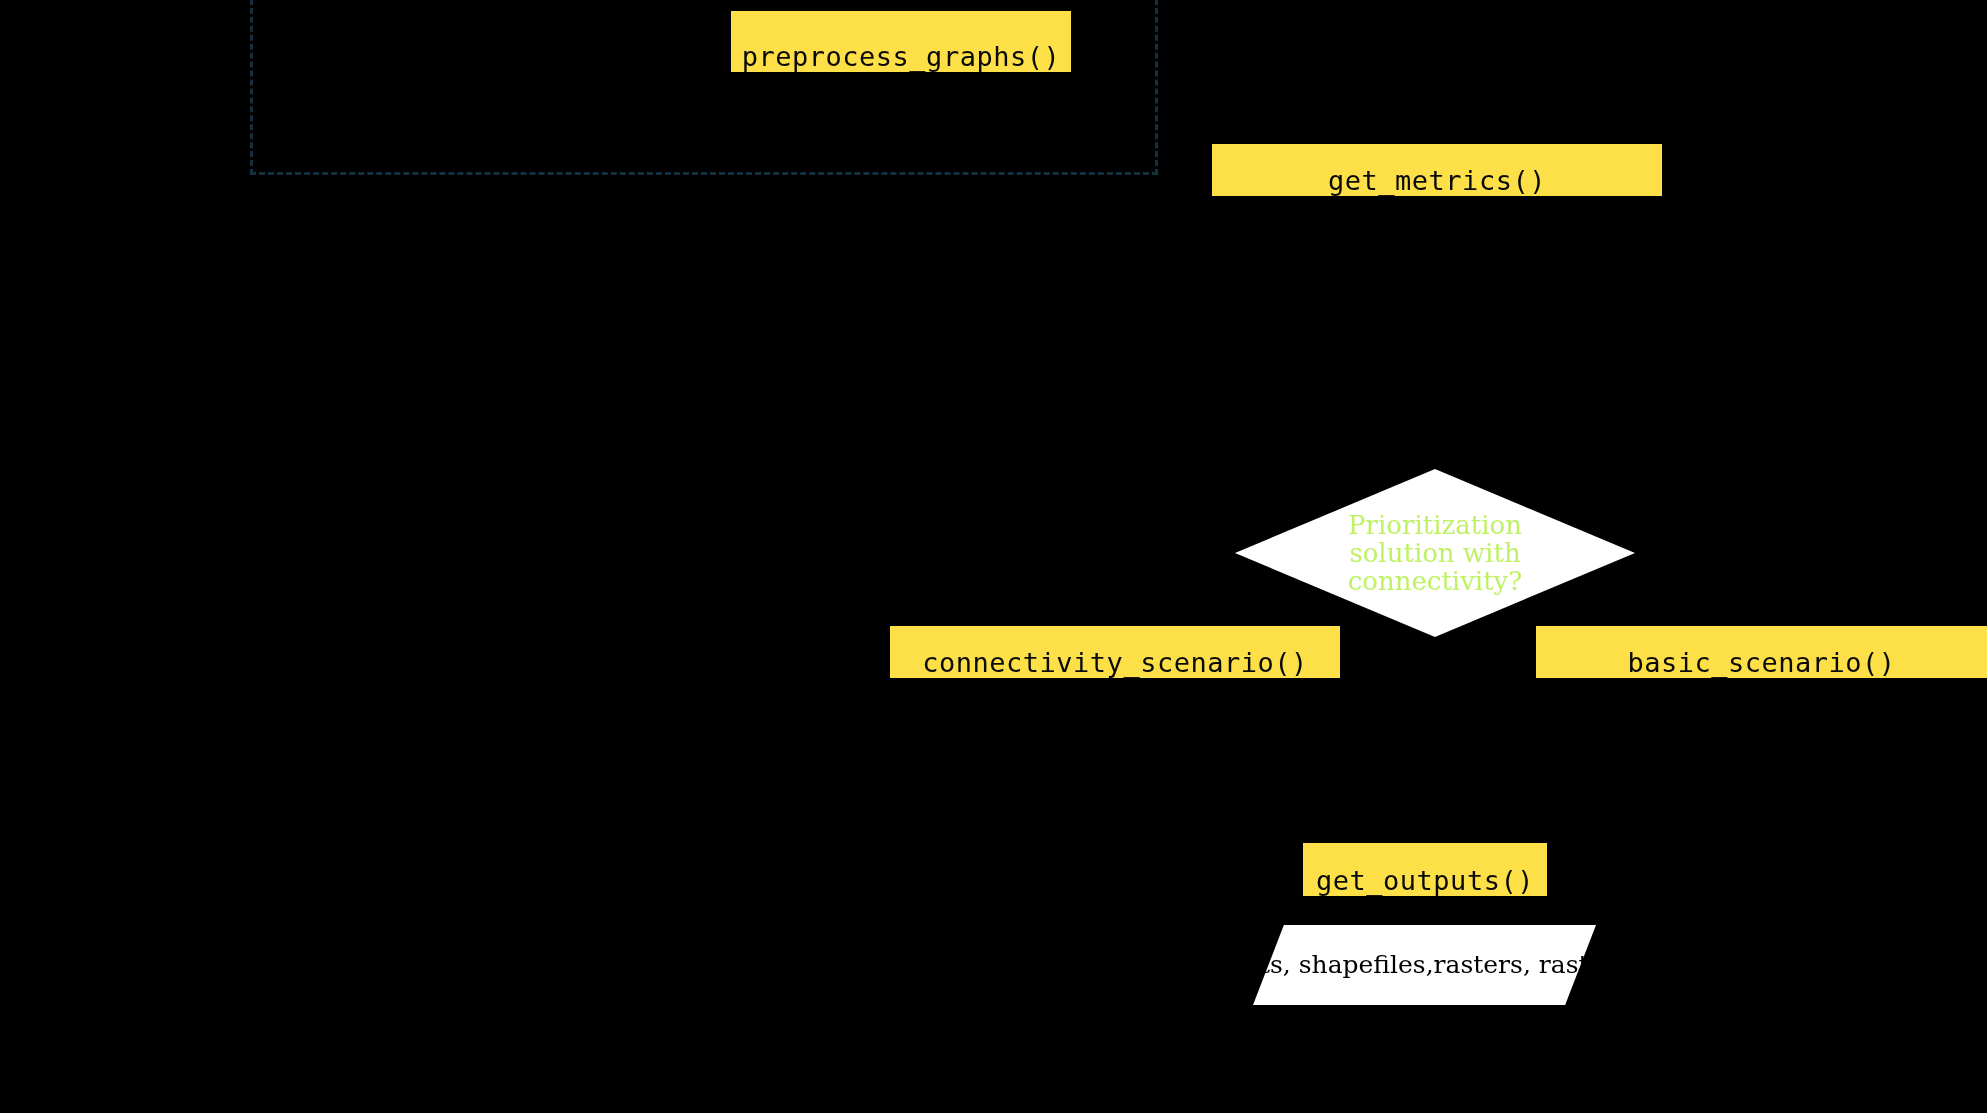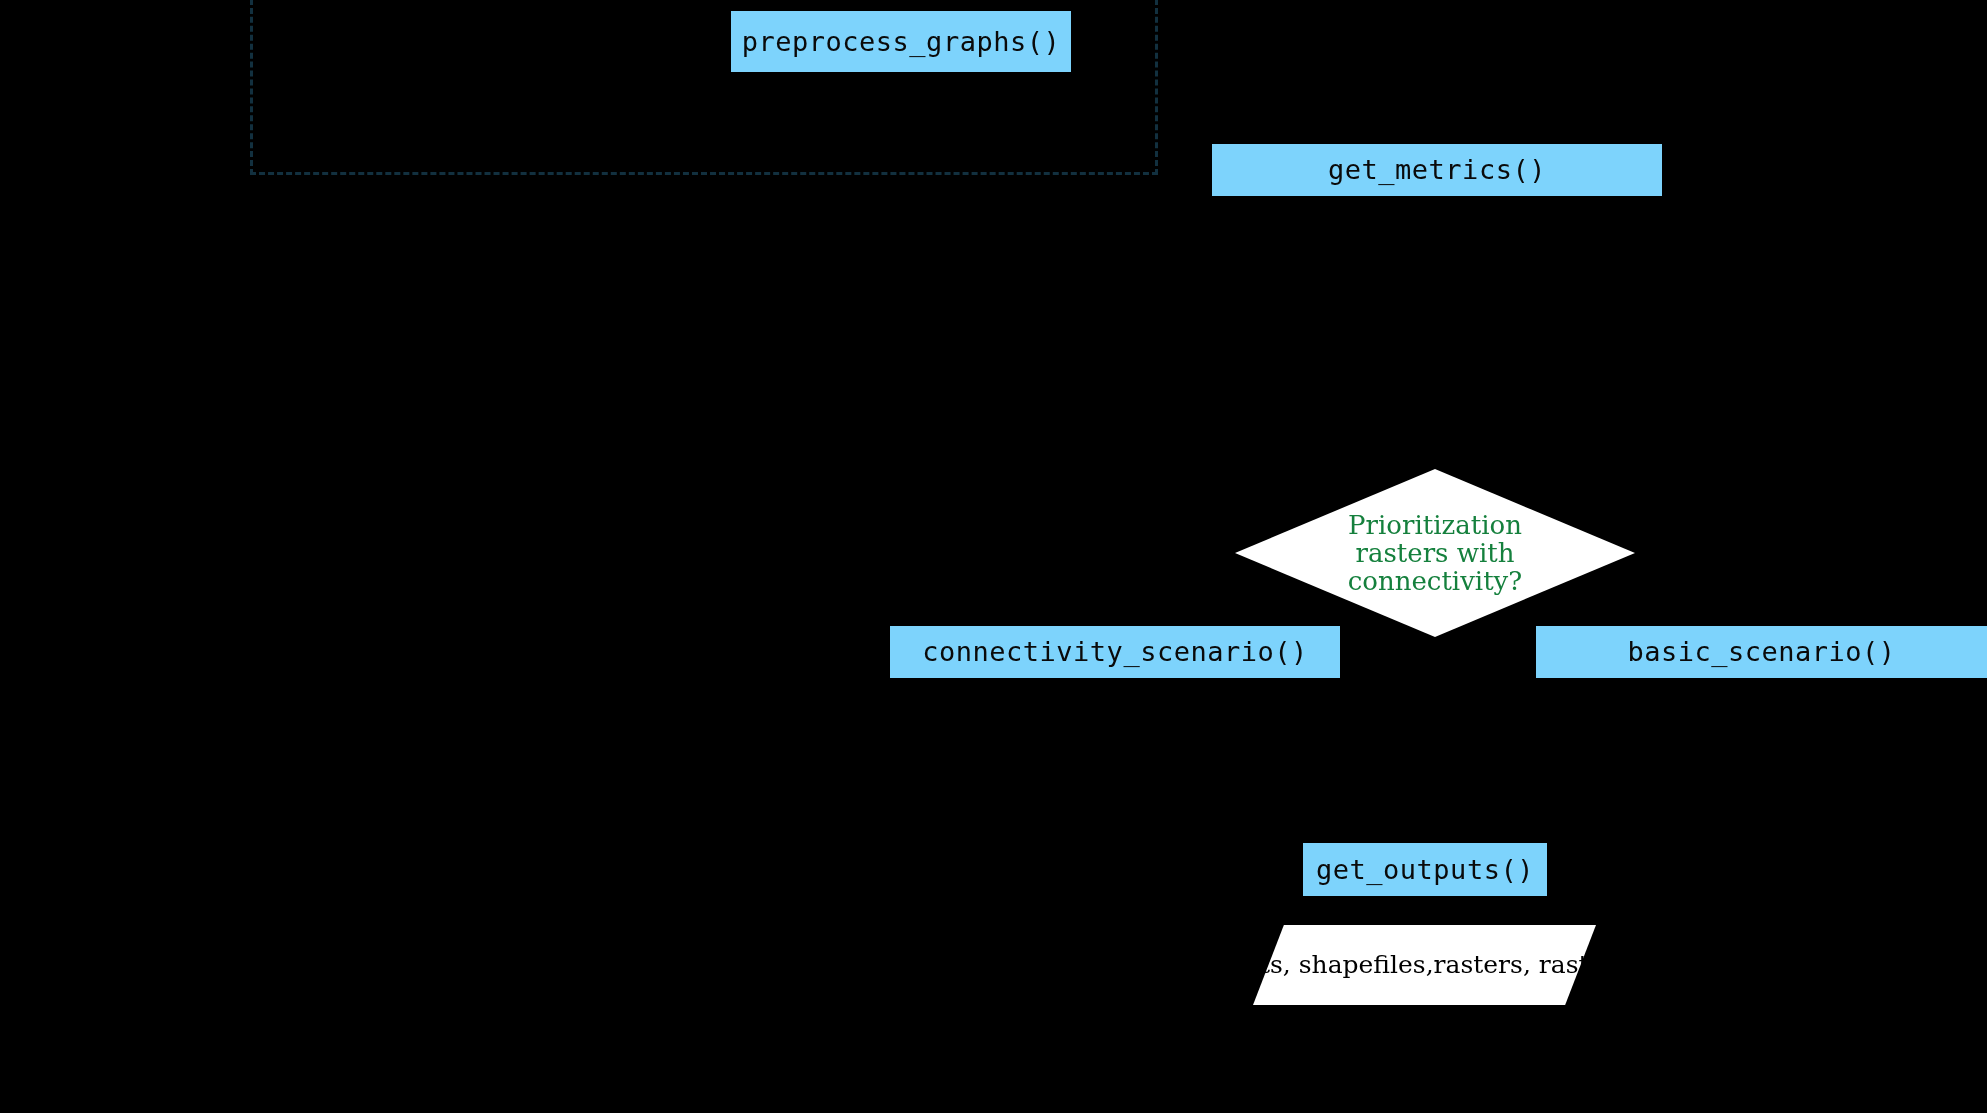--- a/index.html
+++ b/index.html
@@ -30,24 +30,24 @@
     position: absolute;
     box-sizing: border-box;
     border: 3px dashed #12303f;
     background: transparent;
   }
 
   
   .proc-box {
     position: absolute;
     box-sizing: border-box;
-    background: #7dd3fc;
+    background: #fde047;
     color: #0a0a0a;
     display: flex;
-    align-items: center;
+    align-items: flex-end;
     justify-content: center;
     font-family: "DejaVu Sans Mono", monospace;
     font-size: 27px;
     letter-spacing: 0.5px;
     white-space: nowrap;
     line-height: 1.1;
   }
 
   
   .decision {
@@ -65,21 +65,21 @@
   .decision .dtext {
     position: absolute;
     left: 0;
     top: 0;
     width: 100%;
     height: 100%;
     display: flex;
     flex-direction: column;
     align-items: center;
     justify-content: center;
-    color: #15803d;
+    color: #bef264;
     font-family: "DejaVu Serif", serif;
     font-size: 26px;
     line-height: 1.08;
     text-align: center;
     pointer-events: none;
   }
   .decision .dtext span { display: block; white-space: nowrap; }
 
   
   .io-node {
@@ -125,21 +125,21 @@
   </div>
 
   <div class="proc-box" style="left:1212px; top:108px; width:450px; height:52px;margin-top:36px;">
     <span>get_metrics()</span>
   </div>
 
   <div class="decision" style="left:1235px; top:469px; width:400px; height:168px;">
     <div class="shape"></div>
     <div class="dtext">
       <span>Prioritization</span>
-      <span>rasters with</span>
+      <span>solution with</span>
       <span>connectivity?</span>
     </div>
   </div>
 
   <div class="proc-box" style="left:890px; top:626px; width:450px; height:52px;">
     <span>connectivity_scenario()</span>
   </div>
 
   <div class="proc-box" style="left:1536px; top:626px; width:451px; height:52px;">
     <span>basic_scenario()</span>

